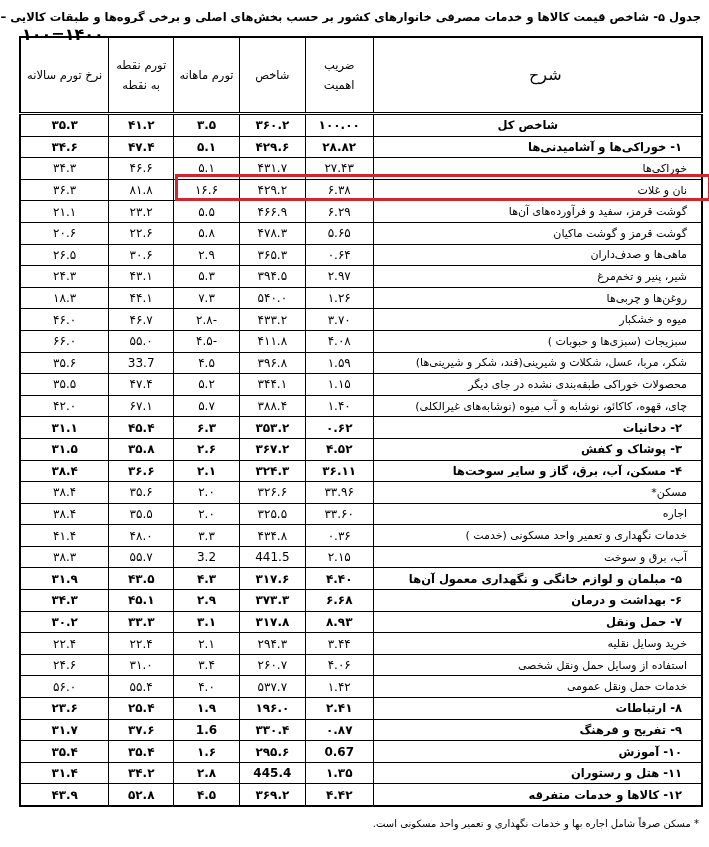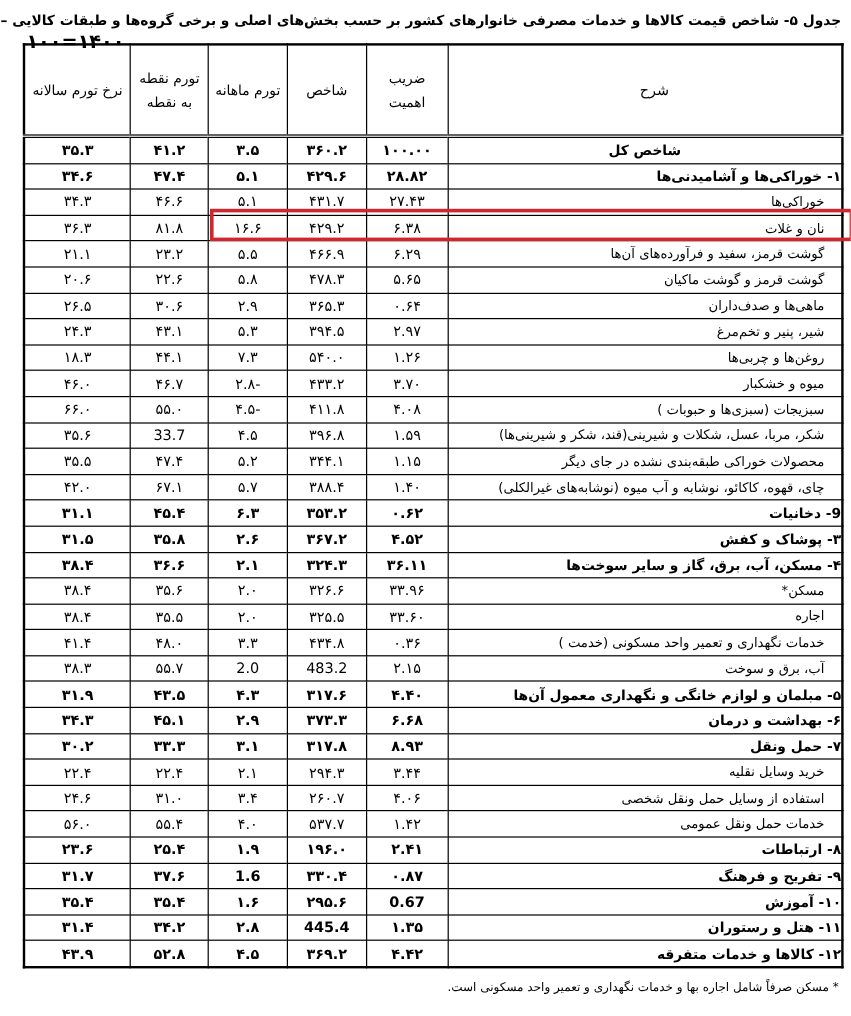--- a/index.html
+++ b/index.html
@@ -7,31 +7,31 @@
          font-family: "DejaVu Sans", sans-serif; color: #000; }
   .title-bar { position: absolute; top: 10px; left: 20px; right: 8px; height: 20px;
                direction: rtl; }
   .title { position: absolute; right: 0; top: 0; font-size: 11.5px; font-weight: bold; white-space: nowrap; }
   .code { position: absolute; left: 2px; top: 15px; font-size: 16px; font-weight: bold; direction: ltr; }
   table { position: absolute; top: 36px; left: 19px; width: 684px; border-collapse: collapse;
           direction: rtl; border: 2.5px solid #000; }
   th, td { border: 1px solid #000; padding: 0; }
   th { font-weight: normal; font-size: 11.5px; height: 74px; line-height: 20px; border-bottom: 3px double #000; }
   td { height: 20.6px; font-size: 12px; text-align: center; }
-  td.desc { text-align: right; padding-right: 0; font-size: 11px; }
+  td.desc { text-align: right; padding-right: 19px; font-size: 11px; }
   td.desc.sub { padding-right: 14px; padding-left: 20px; }
   tr.bold td { font-weight: bold; }
   tr.bold td.desc { font-size: 11.5px; }
   col.c-desc { width: 330px; }
   col.c-w { width: 68px; }
   col.c-idx { width: 66px; }
   col.c-mom { width: 66px; }
   col.c-pp { width: 65px; }
   col.c-yoy { width: 89px; }
-  th.h-desc { font-size: 12px; padding-left: 16px; }
+  th.h-desc { font-size: 16px; padding-left: 16px; }
   .highlight { position: absolute; left: 175px; top: 174px; width: 530px; height: 21px;
                border: 3px solid #d0262d; box-sizing: content-box; pointer-events: none; }
   .footnote { position: absolute; top: 818px; right: 10px; font-size: 10px; direction: rtl; white-space: nowrap; }
 </style>
 </head>
 <body>
 
 <div class="title-bar">
   <span class="title">جدول ۵-  شاخص قیمت کالاها و خدمات مصرفی خانوارهای کشور بر حسب بخش‌های اصلی و برخی گروه‌ها و طبقات کالایی –  تیر ماه ۱۴۰۴</span>
   <span class="code">۱۰۰=۱۴۰۰</span>
@@ -169,21 +169,21 @@
       </tr>
       <tr>
         <td class="desc sub">چای، قهوه، کاکائو، نوشابه و آب میوه (نوشابه‌های غیرالکلی)</td>
         <td>۱.۴۰</td>
         <td>۳۸۸.۴</td>
         <td>۵.۷</td>
         <td>۶۷.۱</td>
         <td>۴۲.۰</td>
       </tr>
       <tr class="bold">
-        <td class="desc">9- دخانیات</td>
+        <td class="desc">۲- دخانیات</td>
         <td>۰.۶۲</td>
         <td>۳۵۳.۲</td>
         <td>۶.۳</td>
         <td>۴۵.۴</td>
         <td>۳۱.۱</td>
       </tr>
       <tr class="bold">
         <td class="desc">۳- پوشاک و کفش</td>
         <td>۴.۵۲</td>
         <td>۳۶۷.۲</td>
@@ -219,22 +219,22 @@
         <td class="desc sub">خدمات نگهداری و تعمیر واحد مسکونی (خدمت )</td>
         <td>۰.۳۶</td>
         <td>۴۳۴.۸</td>
         <td>۳.۳</td>
         <td>۴۸.۰</td>
         <td>۴۱.۴</td>
       </tr>
       <tr>
         <td class="desc sub">آب، برق و سوخت</td>
         <td>۲.۱۵</td>
-        <td>483.2</td>
-        <td>2.0</td>
+        <td>441.5</td>
+        <td>3.2</td>
         <td>۵۵.۷</td>
         <td>۳۸.۳</td>
       </tr>
       <tr class="bold">
         <td class="desc">۵- مبلمان و لوازم خانگی و نگهداری معمول آن‌ها</td>
         <td>۴.۴۰</td>
         <td>۳۱۷.۶</td>
         <td>۴.۳</td>
         <td>۴۳.۵</td>
         <td>۳۱.۹</td>

